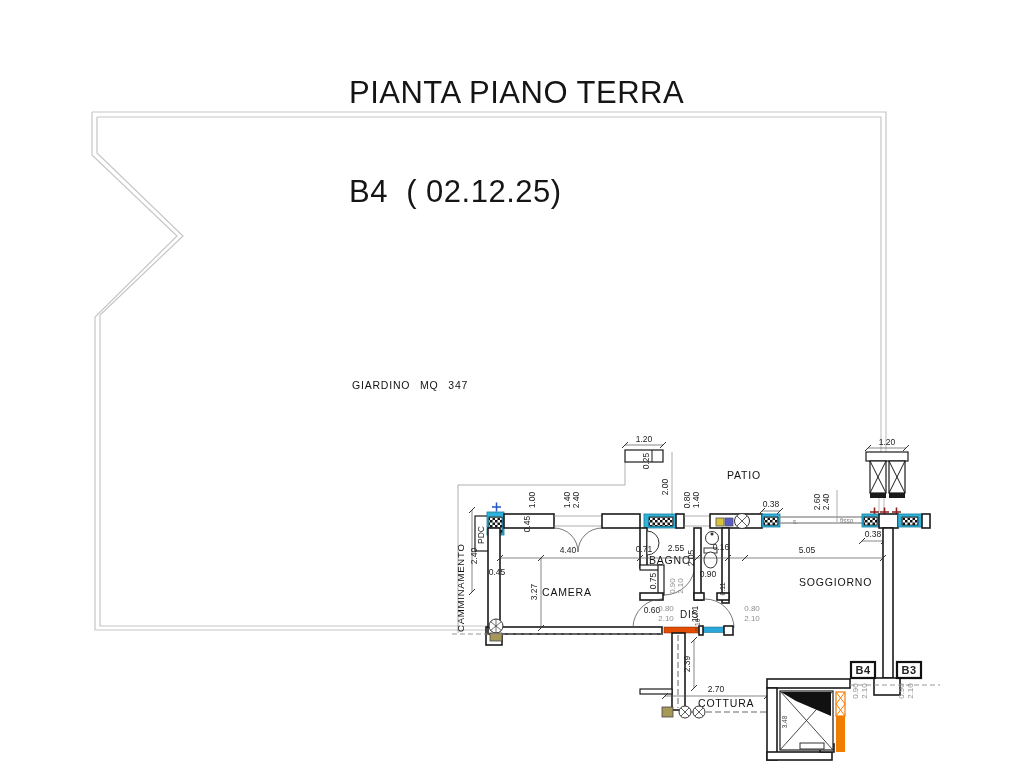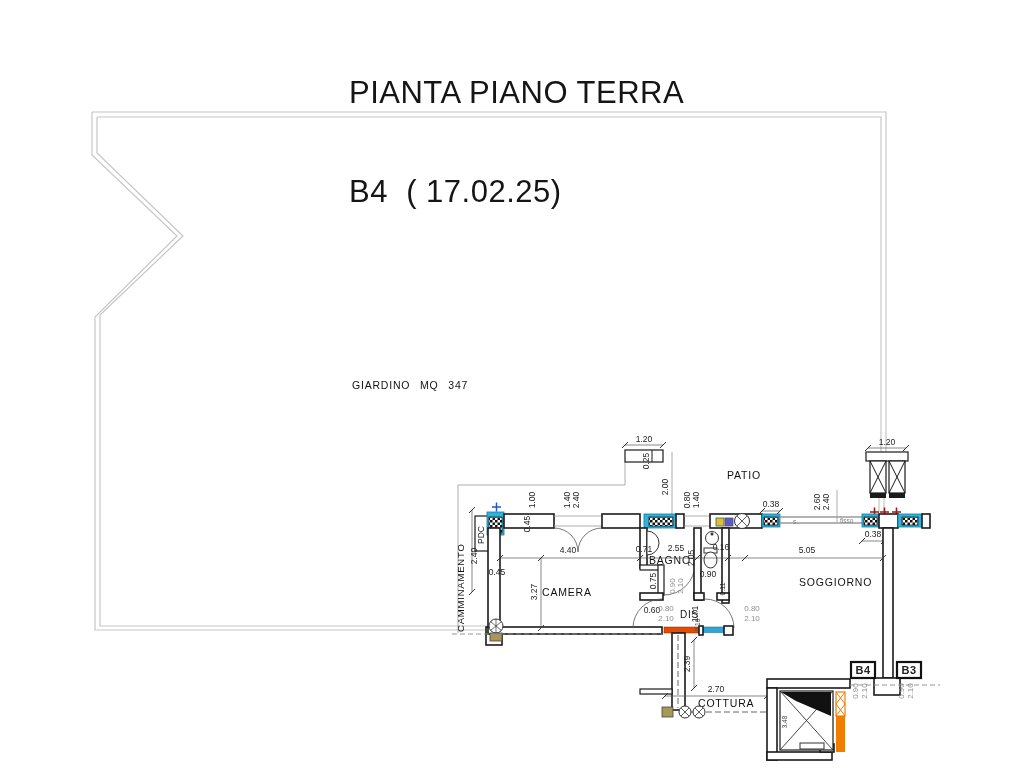--- a/index.html
+++ b/index.html
@@ -24,21 +24,21 @@
   .gb{stroke:#c6c6c6;stroke-width:1.2;fill:none;}
   .dash{stroke:#8a8a8a;stroke-width:0.9;fill:none;stroke-dasharray:5,3;}
   .dashd{stroke:#555;stroke-width:0.9;fill:none;stroke-dasharray:6,3;}
 </style>
 </head>
 <body>
 
 <div class="canvas">
   <div class="title">
     <div>PIANTA PIANO TERRA</div>
-    <div>B4  ( 17.02.25)</div>
+    <div>B4  ( 02.12.25)</div>
   </div>
 
   <svg width="1024" height="768" viewBox="0 0 1024 768">
     <defs>
       <pattern id="chk" width="5" height="5" patternUnits="userSpaceOnUse">
         <rect width="5" height="5" fill="#ffffff"></rect>
         <rect width="2.5" height="2.5" fill="#151515"></rect>
         <rect x="2.5" y="2.5" width="2.5" height="2.5" fill="#151515"></rect>
       </pattern>
     </defs>

